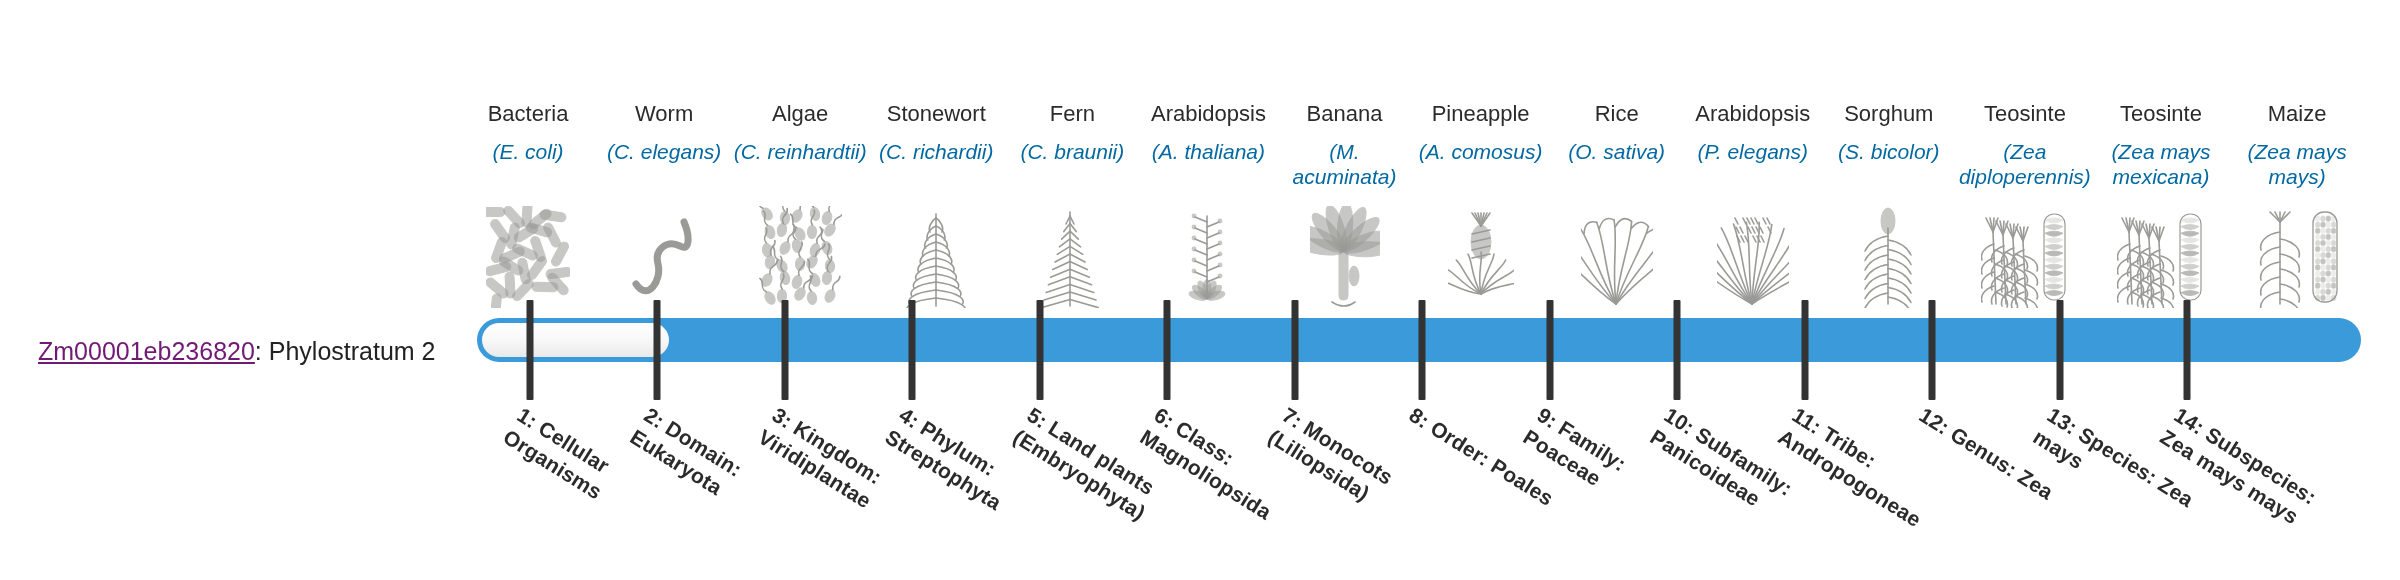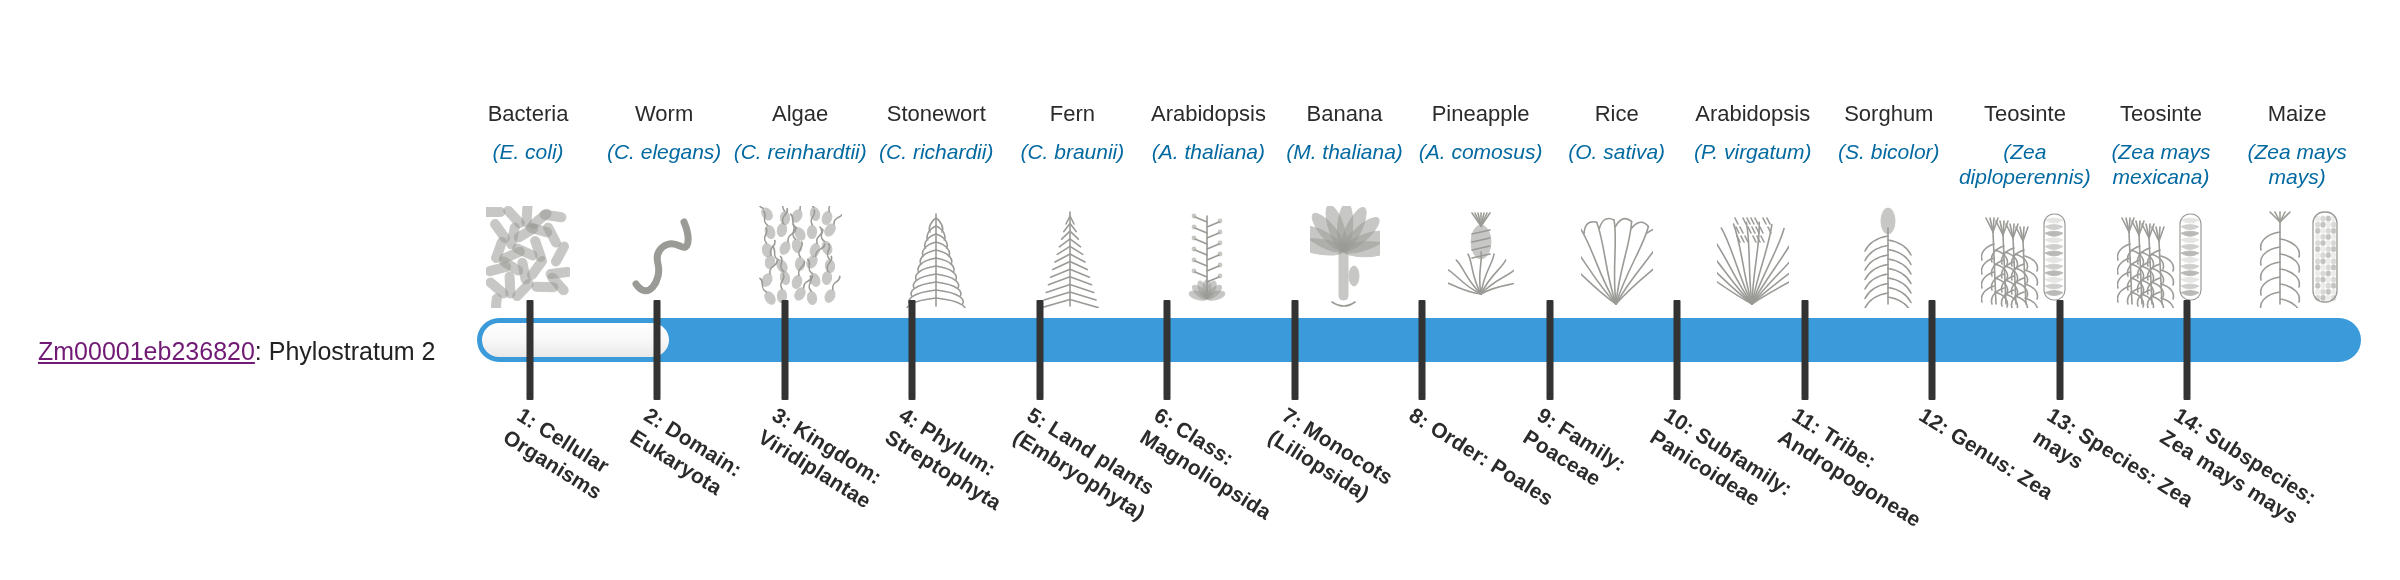--- a/index.html
+++ b/index.html
@@ -481,21 +481,21 @@
             <ellipse cx="0" cy="-9" rx="4" ry="9.5" fill="#9a9a96" opacity="0.55" stroke="#9a9a96" stroke-width="1"></ellipse>
           </g>
           <g transform="translate(32,92) rotate(75)">
             <ellipse cx="0" cy="-9" rx="4" ry="9.5" fill="#9a9a96" opacity="0.55" stroke="#9a9a96" stroke-width="1"></ellipse>
           </g>
         </svg>
       </div>
     </div>
     <div class="species-col">
       <div class="species-common">Banana</div>
-      <div class="species-latin">(M. thaliana)</div>
+      <div class="species-latin">(M. acuminata)</div>
       <div class="species-art">
         <svg width="70" height="102" viewBox="0 0 70 102">
           <rect x="29" y="44" width="9" height="50" rx="4" fill="#9a9a96" opacity="0.55" stroke="#9a9a96" stroke-width="1"></rect>
           <g transform="translate(33.5,44) rotate(-82)">
             <ellipse cx="0" cy="-23" rx="7.5" ry="24" fill="#9a9a96" opacity="0.55" stroke="#9a9a96" stroke-width="1"></ellipse>
           </g>
           <g transform="translate(33.5,44) rotate(-62)">
             <ellipse cx="0" cy="-23" rx="7.5" ry="24" fill="#9a9a96" opacity="0.55" stroke="#9a9a96" stroke-width="1"></ellipse>
           </g>
           <g transform="translate(33.5,44) rotate(-40)">
@@ -610,21 +610,21 @@
           </g>
           <g transform="translate(35,98) rotate(46)">
             <path d="M0 0 C -3 -35, 4 -62, 1 -84" stroke="#9a9a96" fill="none" stroke-width="1.6" stroke-linecap="round"></path>
             <path d="M1 -84 c -9 -5, -13 2, -15 8" stroke="#9a9a96" fill="none" stroke-width="1.6" stroke-linecap="round"></path>
           </g>
         </svg>
       </div>
     </div>
     <div class="species-col">
       <div class="species-common">Arabidopsis</div>
-      <div class="species-latin">(P. virgatum)</div>
+      <div class="species-latin">(P. elegans)</div>
       <div class="species-art">
         <svg width="72" height="102" viewBox="0 0 72 102">
           <g transform="translate(35,98) rotate(-58)">
             <path d="M0 0 C -2 -32, 3 -60, 0 -82" stroke="#9a9a96" fill="none" stroke-width="1.6" stroke-linecap="round"></path>
           </g>
           <g transform="translate(35,98) rotate(-49)">
             <path d="M0 0 C -2 -32, 3 -60, 0 -82" stroke="#9a9a96" fill="none" stroke-width="1.6" stroke-linecap="round"></path>
           </g>
           <g transform="translate(35,98) rotate(-40)">
             <path d="M0 0 C -2 -32, 3 -60, 0 -82" stroke="#9a9a96" fill="none" stroke-width="1.6" stroke-linecap="round"></path>

